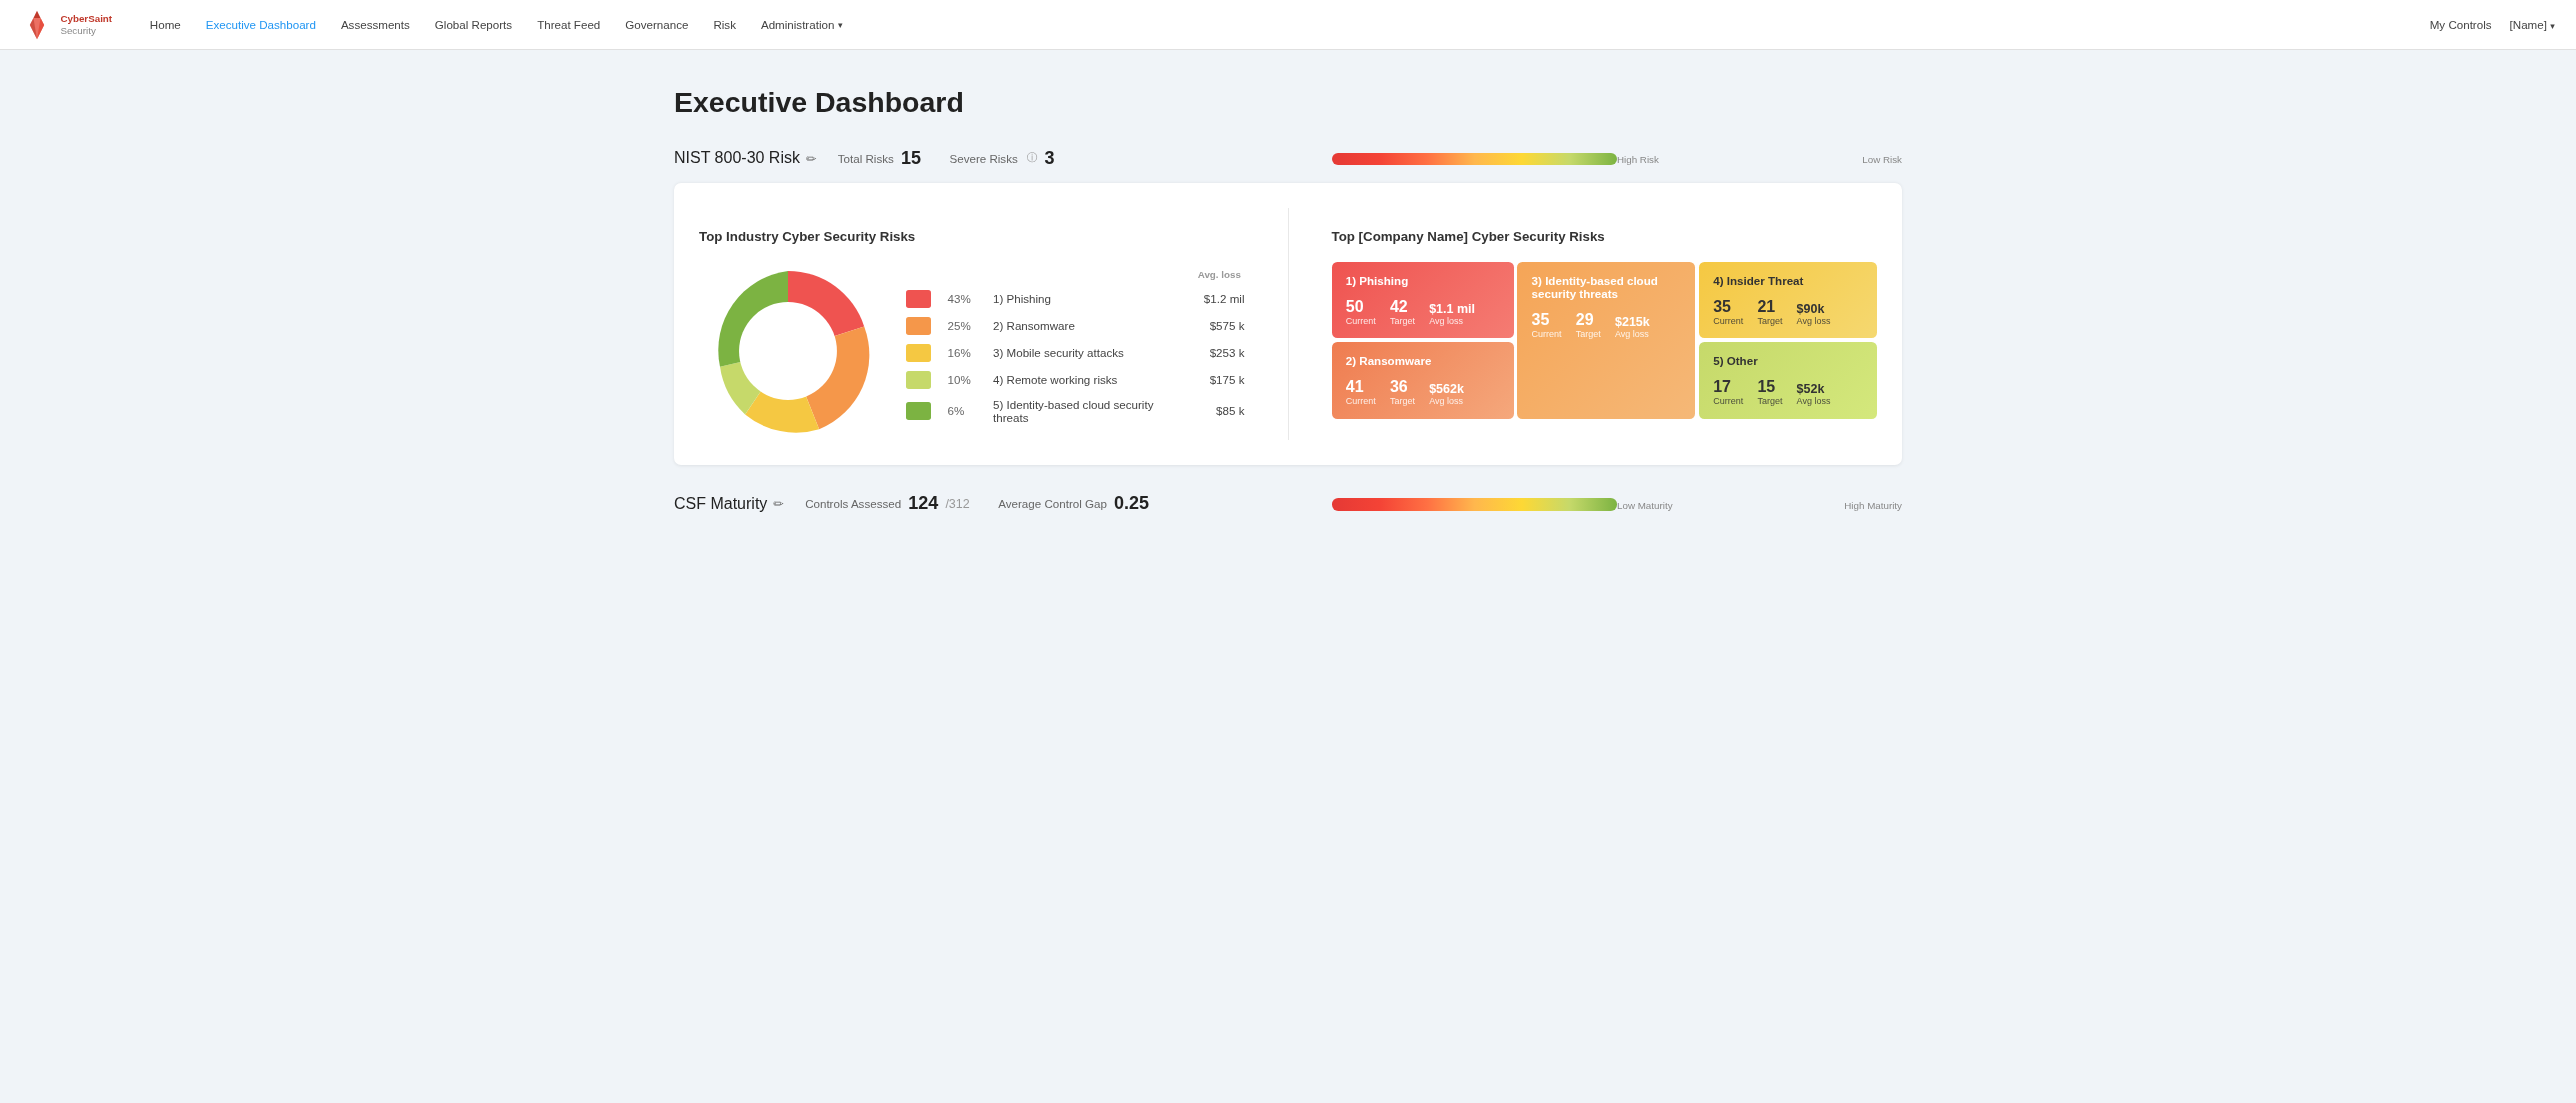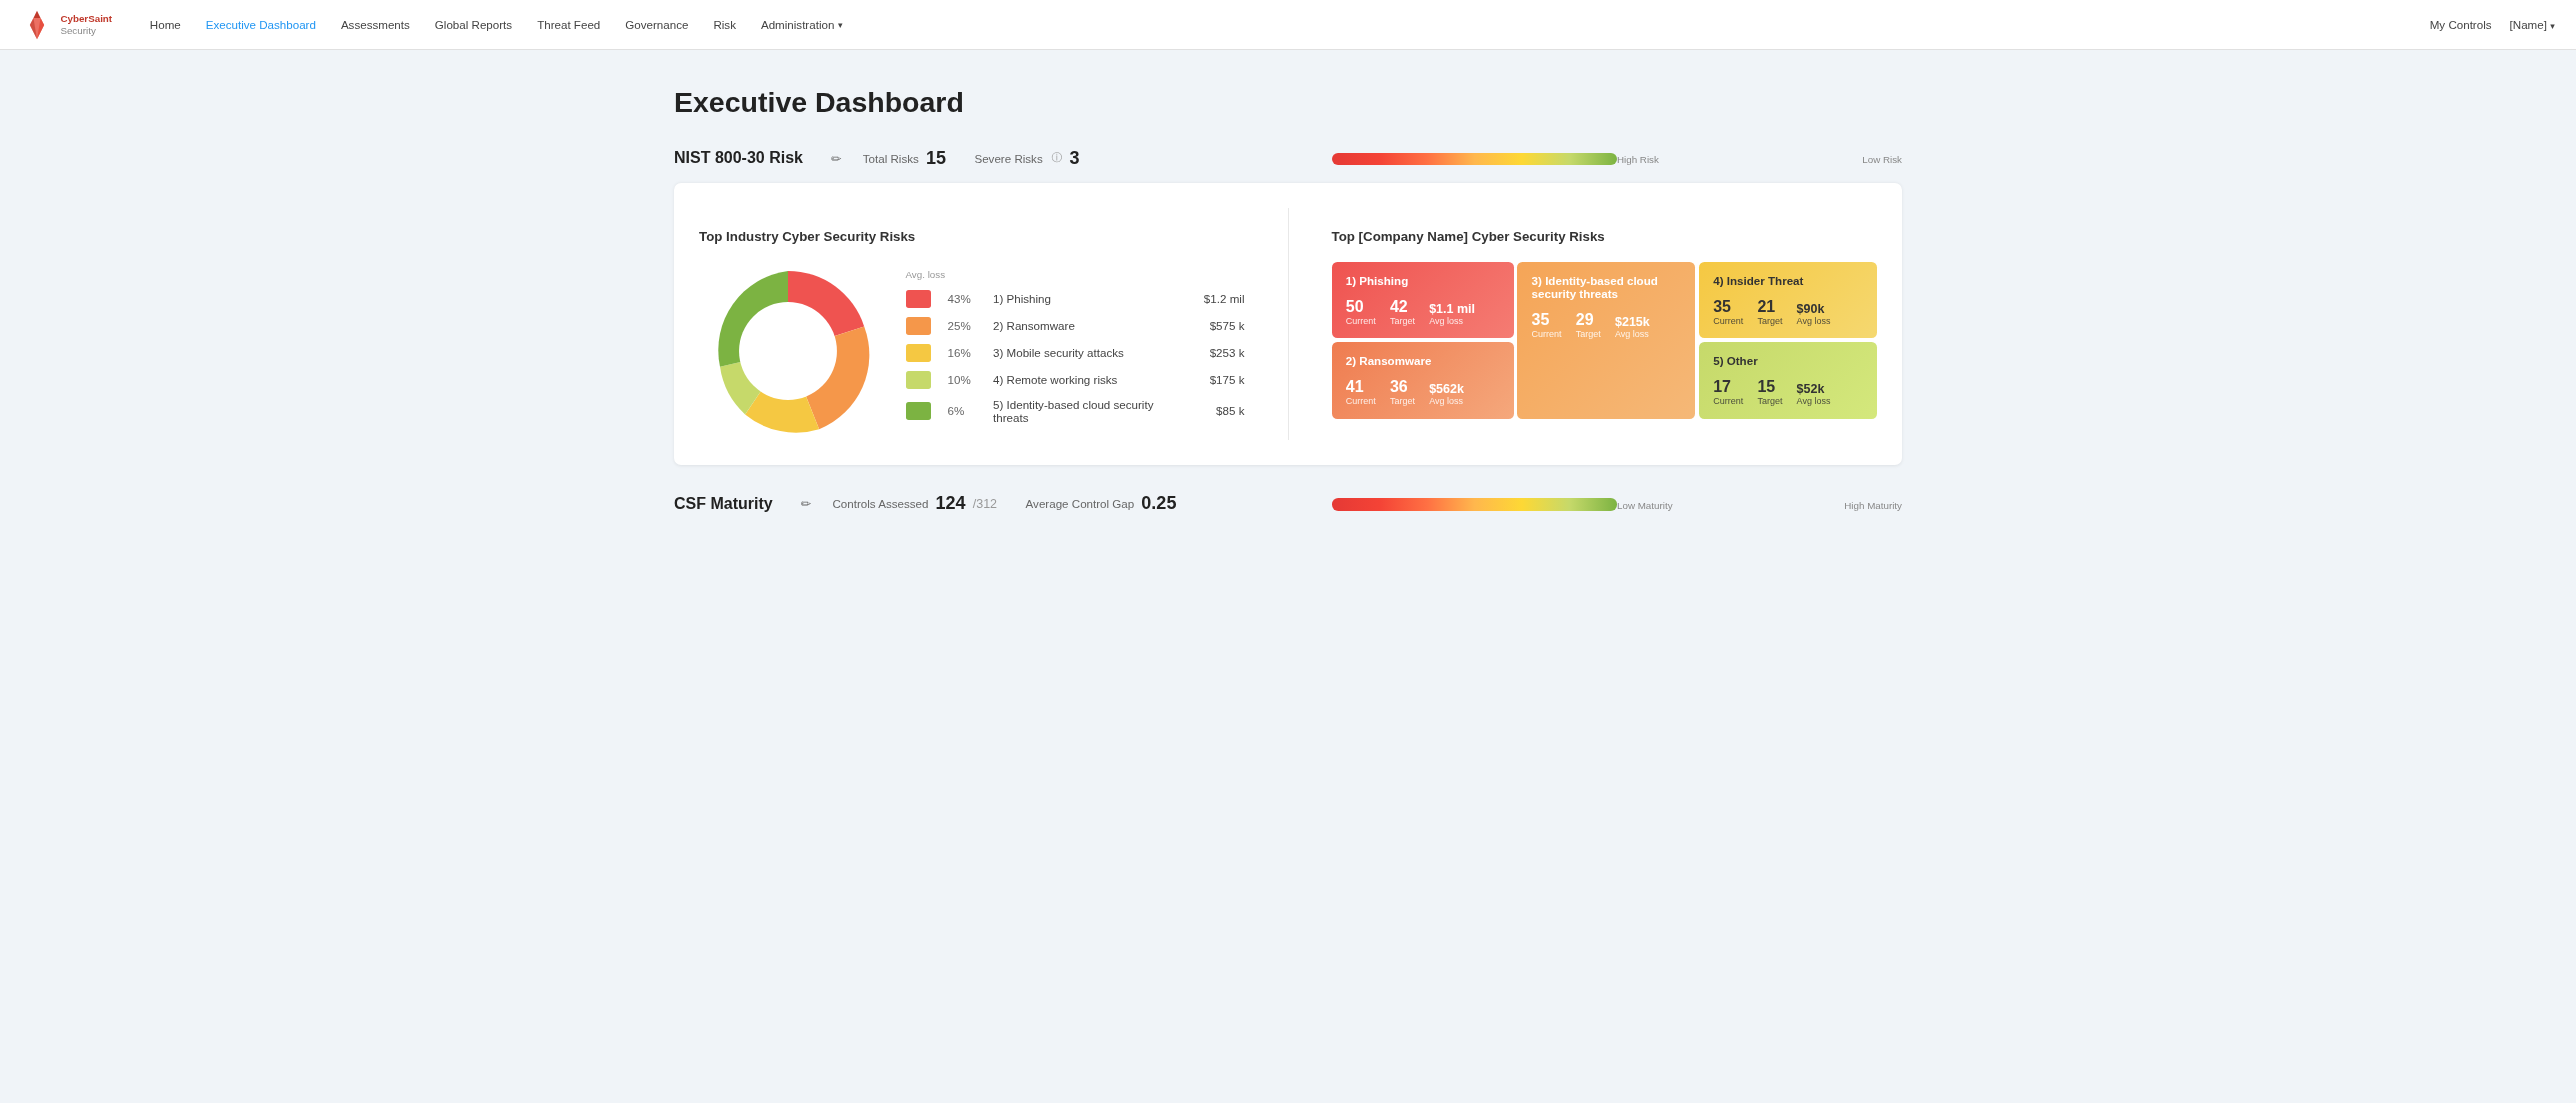--- a/index.html
+++ b/index.html
@@ -18,21 +18,21 @@
     .chevron-down { font-size: 9px; }
 
     
     main { max-width: 1334px; margin: 0 auto; padding: 36px 53px; }
 
     
     .page-title { font-size: 28.5px; font-weight: 600; color: #222; margin-bottom: 28.5px; }
 
     
     .section-header { display: flex; align-items: center; margin-bottom: 14.2px; }
-    .section-title { font-size: 16px; font-weight: 700; color: #222; margin-right: 28px; }
+    .section-title { font-size: 16px; font-weight: 400; color: #222; margin-right: 6px; }
     .edit-icon { color: #666; cursor: pointer; font-size: 12.5px; margin-right: 21.3px; }
     .stats { display: flex; align-items: center; gap: 28.5px; }
     .stat-item { display: flex; align-items: center; gap: 7.1px; }
     .stat-label { font-size: 11.6px; color: #666; }
     .stat-value { font-size: 18px; font-weight: 700; color: #222; }
     .stat-info { color: #999; font-size: 10.7px; margin-left: 1.8px; }
 
     
     .risk-gradient-container { margin-left: auto; display: flex; flex-direction: row; align-items: flex-end; justify-content: flex-end; }
     .risk-gradient-bar { width: 285px; height: 12.5px; border-radius: 6.2px; background: linear-gradient(to right, #e53935, #f44336, #ff7043, #ffb74d, #fdd835, #c6d96a, #7cb342); }
@@ -46,21 +46,21 @@
     
     .left-panel { flex: 1; min-width: 0; }
     .panel-title { font-size: 13.3px; font-weight: 600; color: #333; margin-bottom: 18px; margin-top: 21px; }
 
     
     .chart-legend-row { display: flex; align-items: center; gap: 28.5px; }
     .donut-wrap { position: relative; width: 178px; height: 178px; flex-shrink: 0; }
 
     
     .legend { flex: 1; }
-    .legend-header { font-size: 9.8px; color: #999; margin-bottom: 10px; padding-right: 3.6px; }
+    .legend-header { font-size: 9.8px; color: #999; text-align: right; margin-bottom: 10px; padding-right: 3.6px; font-weight: bold; }
     .legend-item { display: flex; align-items: center; gap: 17px; margin-bottom: 9px; }
     .legend-color { width: 25px; height: 18px; border-radius: 2.7px; flex-shrink: 0; }
     .legend-pct { font-size: 11.6px; color: #666; width: 28.5px; }
     .legend-name { font-size: 11.6px; color: #444; flex: 1; }
     .legend-val { font-size: 11.6px; color: #444; text-align: right; min-width: 53px; }
 
     
     .right-panel { flex: 1; min-width: 0; }
 
     

